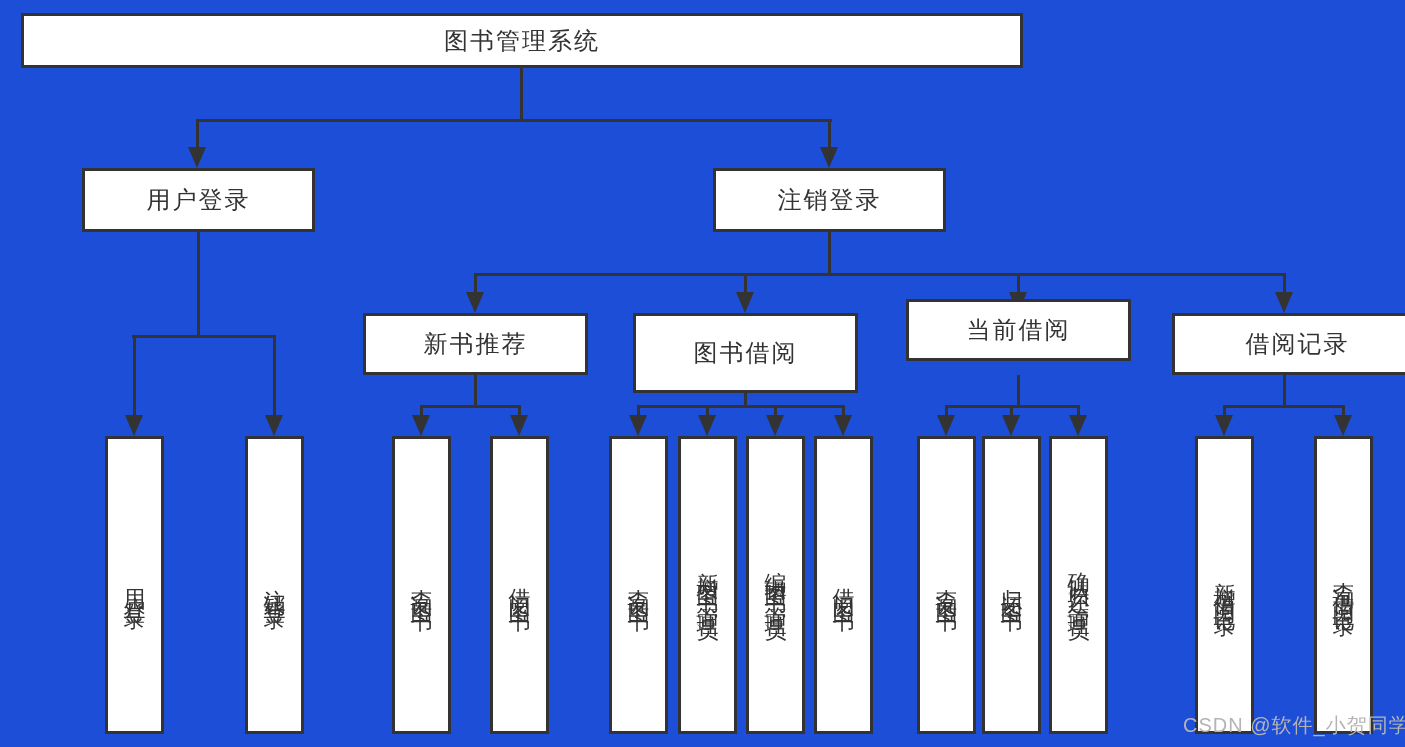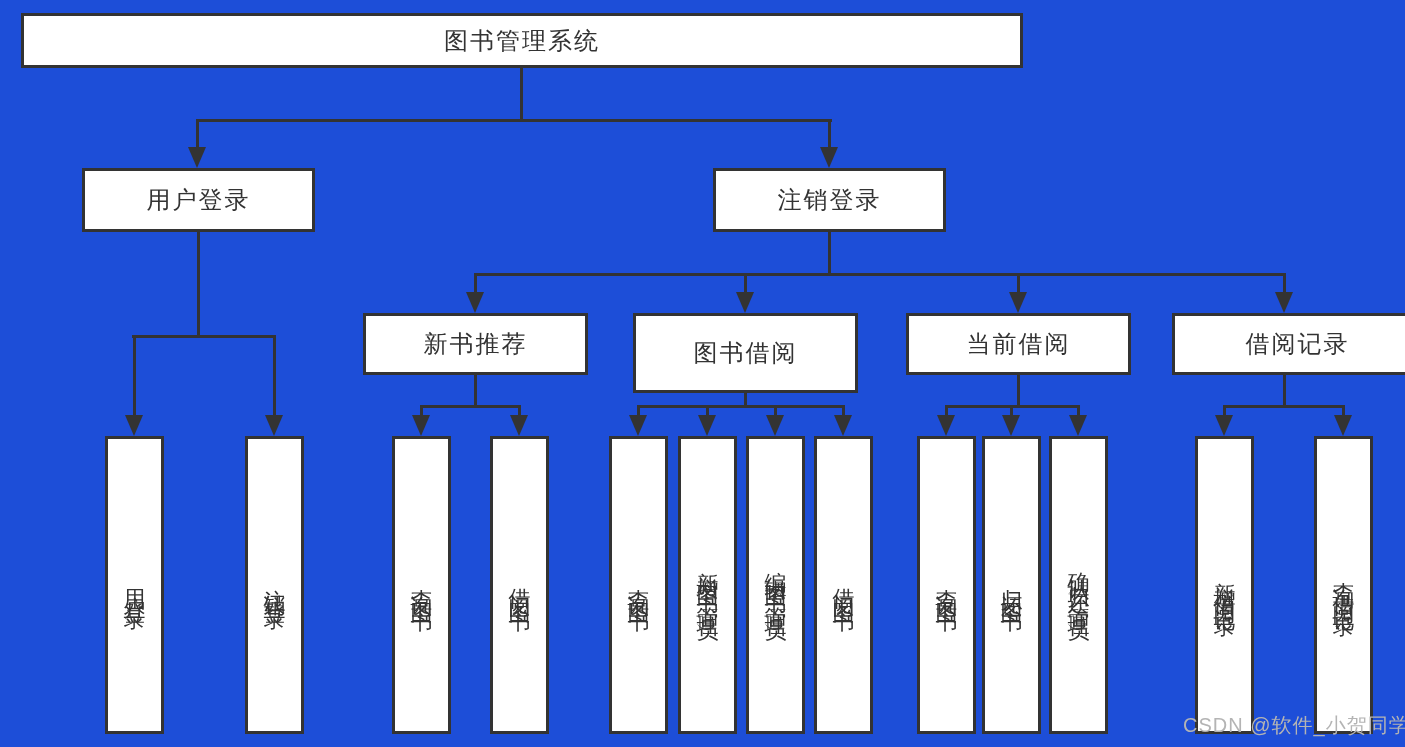--- a/index.html
+++ b/index.html
@@ -73,21 +73,21 @@
   <div class="arrow" style="left:736px;top:292px;"></div>
   <div class="arrow" style="left:1009px;top:292px;"></div>
   <div class="arrow" style="left:1275px;top:292px;"></div>
 
   <div class="box" style="left:363px;top:313px;width:225px;height:62px;text-align:right;">
     <span>新书推荐</span>
   </div>
   <div class="box" style="left:633px;top:313px;width:225px;height:80px;">
     <span>图书借阅</span>
   </div>
-  <div class="box" style="left:906px;top:313px;width:225px;height:62px;">
+  <div class="box" style="left:906px;top:299px;width:225px;height:62px;">
     <span>当前借阅</span>
   </div>
   <div class="box" style="left:1172px;top:313px;width:251px;height:62px;">
     <span>借阅记录</span>
   </div>
 
   <div class="ln" style="left:474px;top:375px;width:3px;height:32px;"></div>
   <div class="ln" style="left:420px;top:405px;width:101px;height:3px;"></div>
   <div class="ln" style="left:420px;top:405px;width:3px;height:10px;"></div>
   <div class="ln" style="left:518px;top:405px;width:3px;height:10px;"></div>

